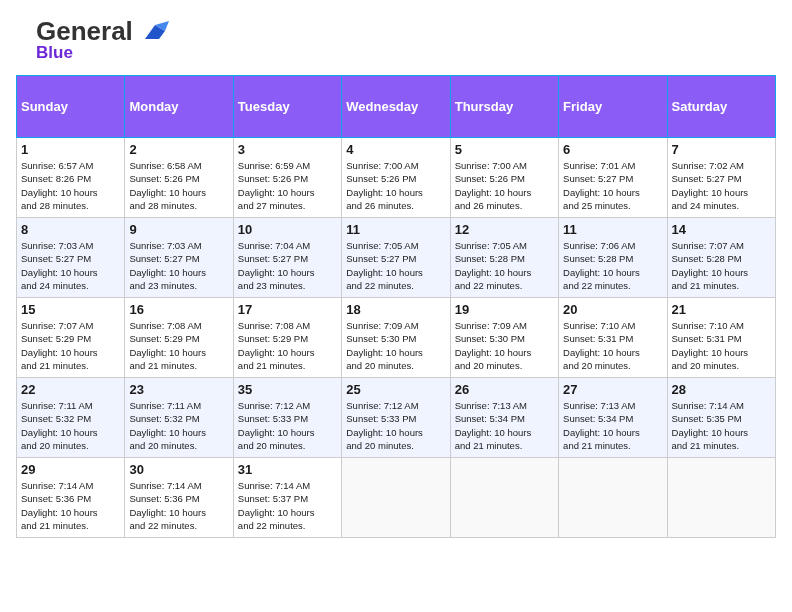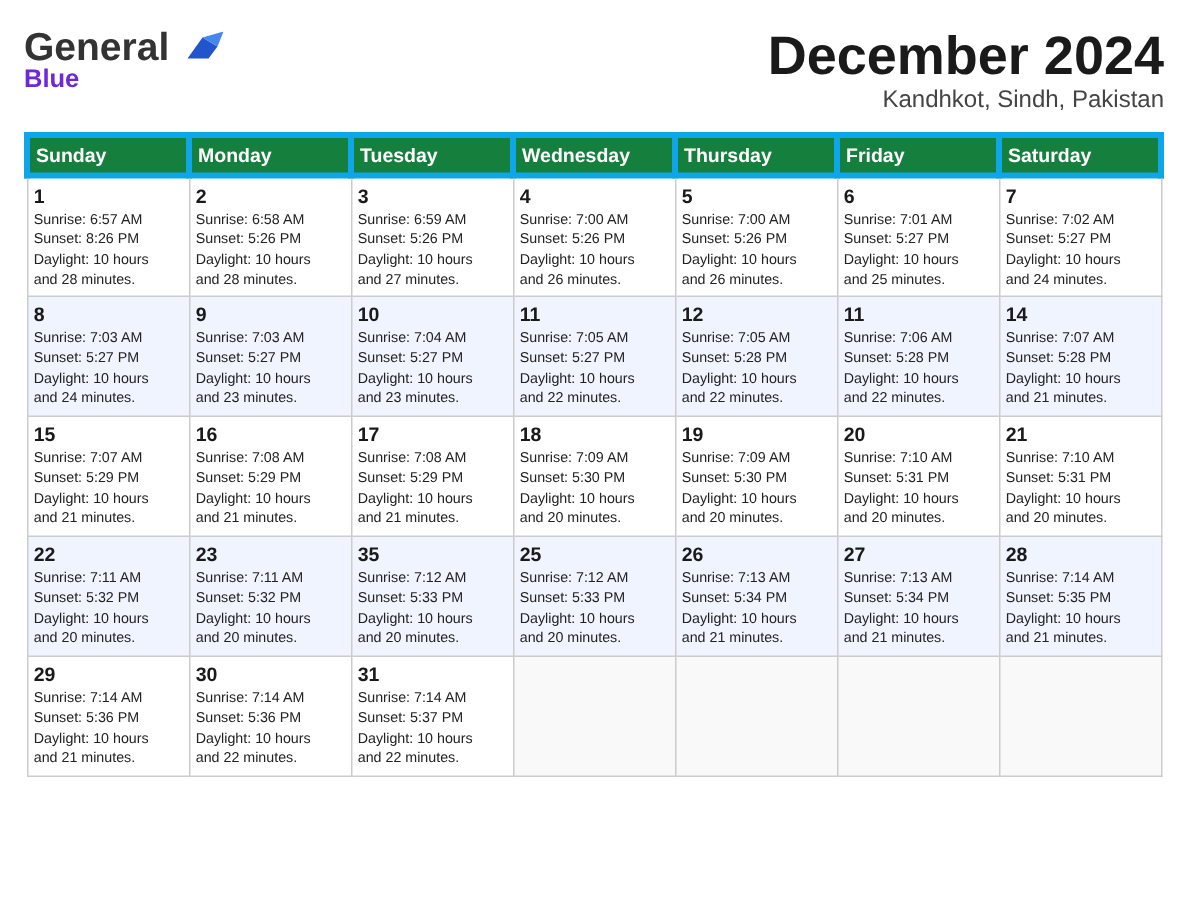--- a/index.html
+++ b/index.html
@@ -13,46 +13,47 @@
     .header-area {
       display: flex;
       justify-content: space-between;
       align-items: flex-start;
       margin-bottom: 12px;
     }
     .logo {
       display: flex;
       flex-direction: column;
       align-items: flex-start;
+      margin-left: 20px;
     }
     .title-area {
       text-align: right;
     }
     .month-title {
       font-size: 36px;
       font-weight: bold;
       color: #1a1a1a;
     }
     .location-title {
       font-size: 16px;
       color: #444;
     }
     .calendar-table {
       width: 100%;
       border-collapse: collapse;
       font-size: 11px;
     }
     .calendar-table th {
-      background: #15803d;
+      background: #8b5cf6;
       color: #fff;
-      padding: 4px 4px;
+      padding: 23px 4px;
       text-align: left;
       font-size: 13px;
       font-weight: bold;
-      border: 4px solid #0ea5e9;
+      border: 1px solid #0ea5e9;
     }
     .calendar-table td {
       border: 1px solid #ccc;
       vertical-align: top;
       padding: 4px;
       width: calc(100% / 7);
       min-height: 80px;
       height: 80px;
     }
     .calendar-table tr:nth-child(even) td {
@@ -89,24 +90,20 @@
   <div class="logo">
     <div class="logo-wrapper">
       <span style="font-size:26px;font-weight:bold;color:#333;">General</span>
       <svg width="32" height="22" viewBox="0 0 32 22">
         <polygon points="8,18 18,4 28,10 22,18" fill="#2255cc"></polygon>
         <polygon points="18,4 32,0 28,10" fill="#4488ee"></polygon>
       </svg>
     </div>
     <span style="font-size:17px;font-weight:bold;color:#6d28d9;margin-top:-4px;">Blue</span>
   </div>
-  <div class="title-area">
-    <div class="month-title">December 2024</div>
-    <div class="location-title">Kandhkot, Sindh, Pakistan</div>
-  </div>
 </div>
 
 <table class="calendar-table">
   <thead>
     <tr>
     <th>Sunday</th>
         <th>Monday</th>
         <th>Tuesday</th>
         <th>Wednesday</th>
         <th>Thursday</th>

